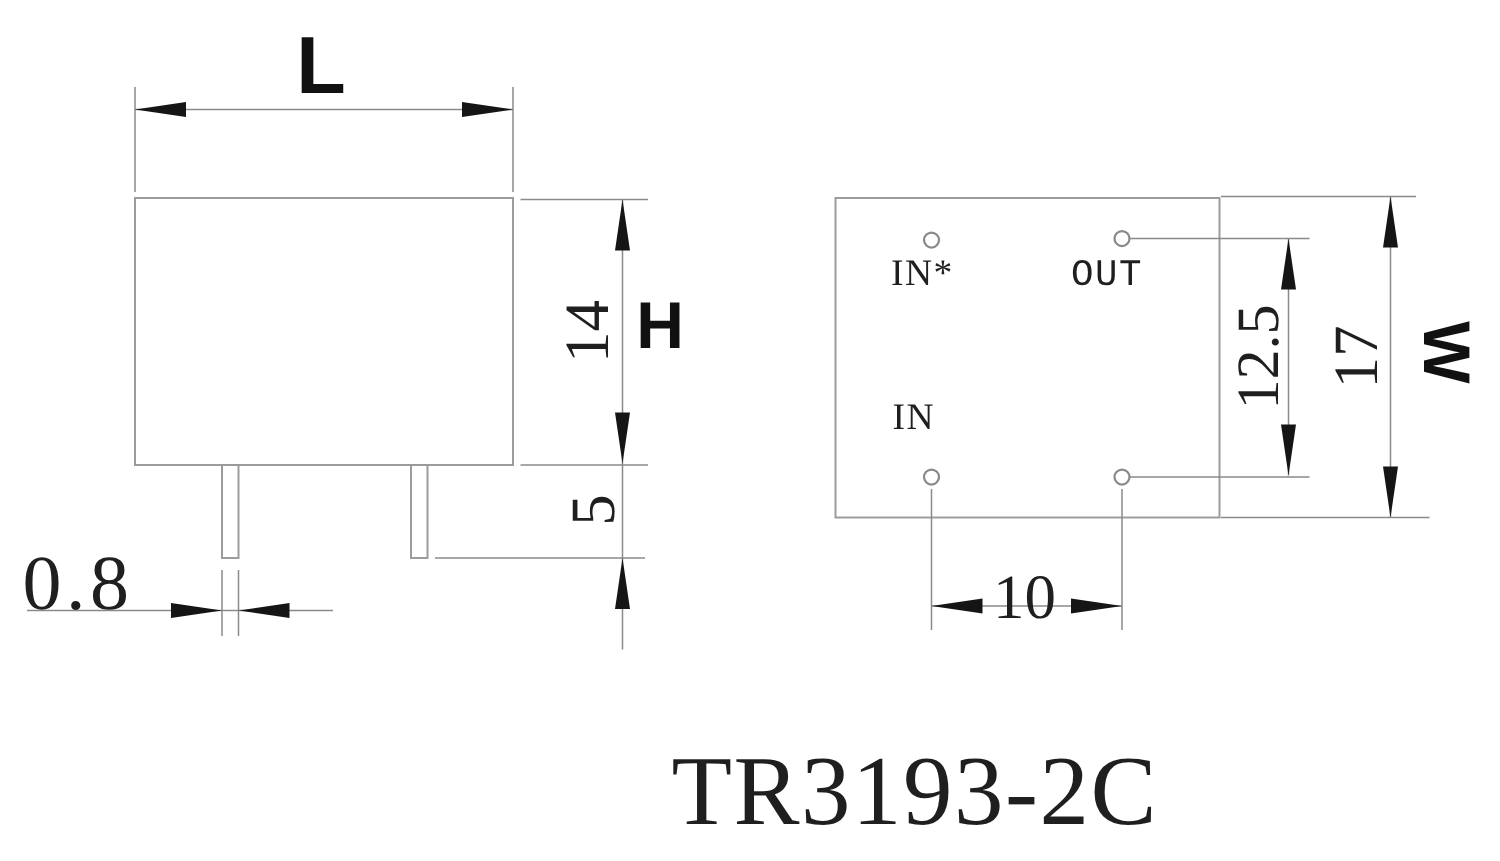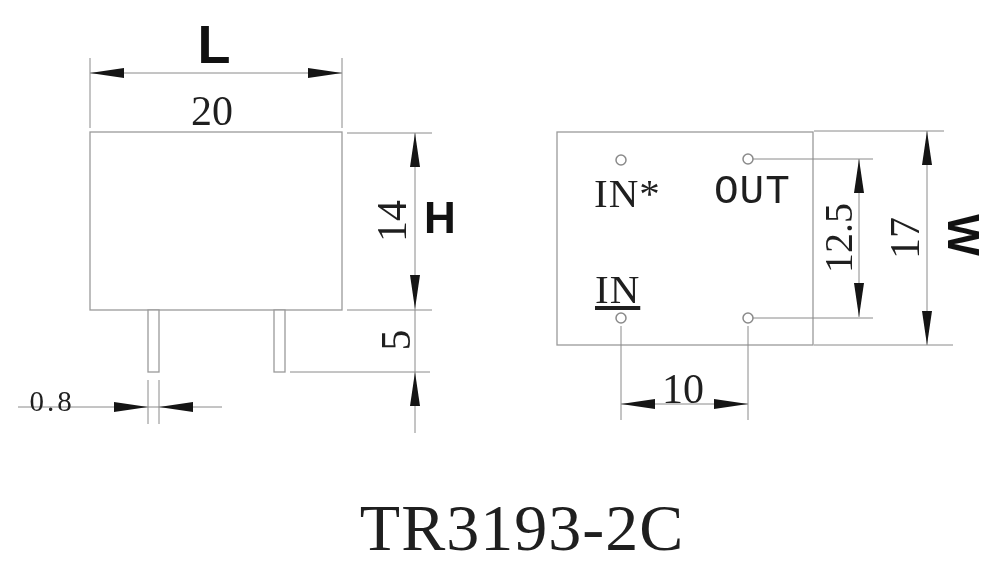--- a/index.html
+++ b/index.html
@@ -33,21 +33,21 @@
   }
   .dimnum { font-size: 42px; }
   .ctr { text-align: center; }
   .rotccw { transform: rotate(-90deg); }
   .rotcw  { transform: rotate(90deg); }
   .boldletter {
     font-family: "Liberation Sans", sans-serif;
     font-weight: 700;
     color: #111;
   }
-  .pinlabel { font-size: 41px; letter-spacing: 1px; }
+  .pinlabel { font-size: 25px; letter-spacing: 1px; }
   .title {
     font-size: 66px;
     letter-spacing: 1px;
   }
 </style>
 </head>
 <body>
 
 <div class="canvas">
 
@@ -113,40 +113,39 @@
       <line class="dline" x1="621" y1="326" x2="621" y2="420"></line>
       <line class="dline" x1="748" y1="326" x2="748" y2="420"></line>
       <line class="dline" x1="621" y1="404" x2="748" y2="404"></line>
       <polygon class="arrow" points="621,404 655,399 655,409"></polygon>
       <polygon class="arrow" points="748,404 714,399 714,409"></polygon>
     </g>
   </svg>
 
   <div class="txt boldletter ctr" style="left:174px; top:14px; width:80px; height:60px; line-height:60px; font-size:54px;">L</div>
 
-  <div class="txt dimnum ctr" style="left:162px; top:89px; width:100px; height:44px; line-height:44px;">20</div>
 
   <div class="txt dimnum ctr rotccw" style="left:352px; top:199px; width:80px; height:44px; line-height:44px;">14</div>
 
   <div class="txt boldletter ctr" style="left:410px; top:194px; width:60px; height:48px; line-height:48px; font-size:44px;">H</div>
 
   <div class="txt dimnum ctr rotccw" style="left:366px; top:318px; width:60px; height:44px; line-height:44px;">5</div>
 
-  <div class="txt ctr" style="left:7px; top:380px; width:90px; height:42px; line-height:42px; font-size:29px; letter-spacing:3px;text-align:center;">0.8</div>
+  <div class="txt ctr" style="left:7px; top:369px; width:90px; height:42px; line-height:42px; font-size:52px; letter-spacing:3px;text-align:center;">0.8</div>
 
   <div class="txt pinlabel" style="left:594px; top:169px;">IN*</div>
 
   <div class="txt pinlabel" style="left:714px; top:169px;font-family:Liberation Mono, monospace;">OUT</div>
 
-  <div class="txt pinlabel" style="left:595px; top:265px;text-decoration:underline;">IN</div>
+  <div class="txt pinlabel" style="left:595px; top:265px;">IN</div>
 
 
   <div class="txt ctr rotccw" style="left:784px; top:217px; width:110px; height:42px; line-height:42px; font-size:40px;">12.5</div>
 
   <div class="txt dimnum ctr rotccw" style="left:865px; top:217px; width:80px; height:42px; line-height:42px;">17</div>
 
   <div class="txt boldletter ctr rotcw" style="left:933px; top:211px; width:60px; height:48px; line-height:48px; font-size:44px;">W</div>
 
-  <div class="txt dimnum ctr" style="left:638px; top:367px; width:90px; height:44px; line-height:44px;">10</div>
+  <div class="txt dimnum ctr" style="left:638px; top:377px; width:90px; height:44px; line-height:44px;">10</div>
 
-  <div class="txt title ctr" style="left:272px; top:490px; width:500px;">TR3193-2C</div>
+  <div class="txt title ctr" style="left:272px; top:490px; width:500px;text-align:right;">TR3193-2C</div>
 
 </div>
 
 </body></html>

